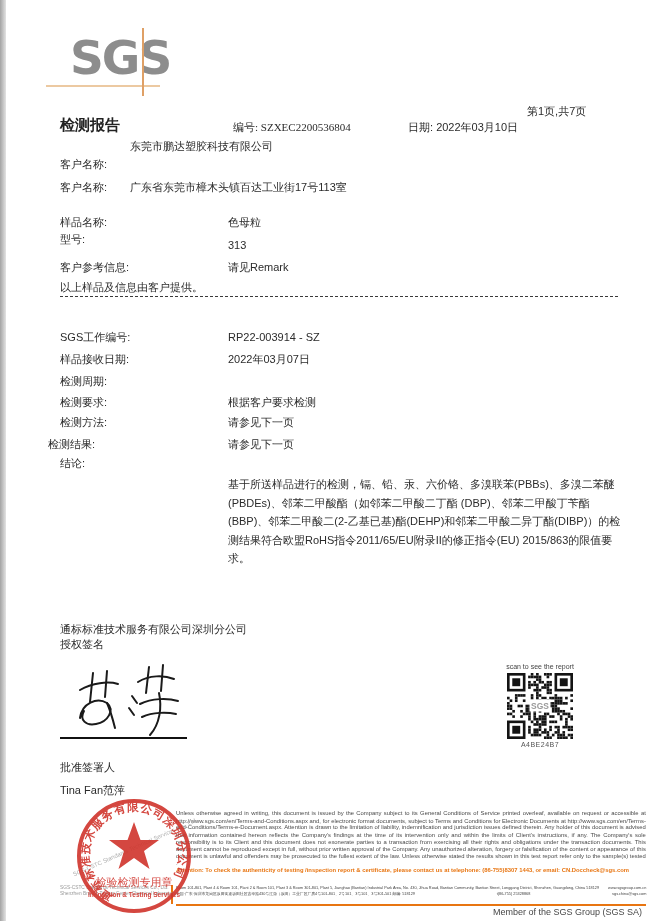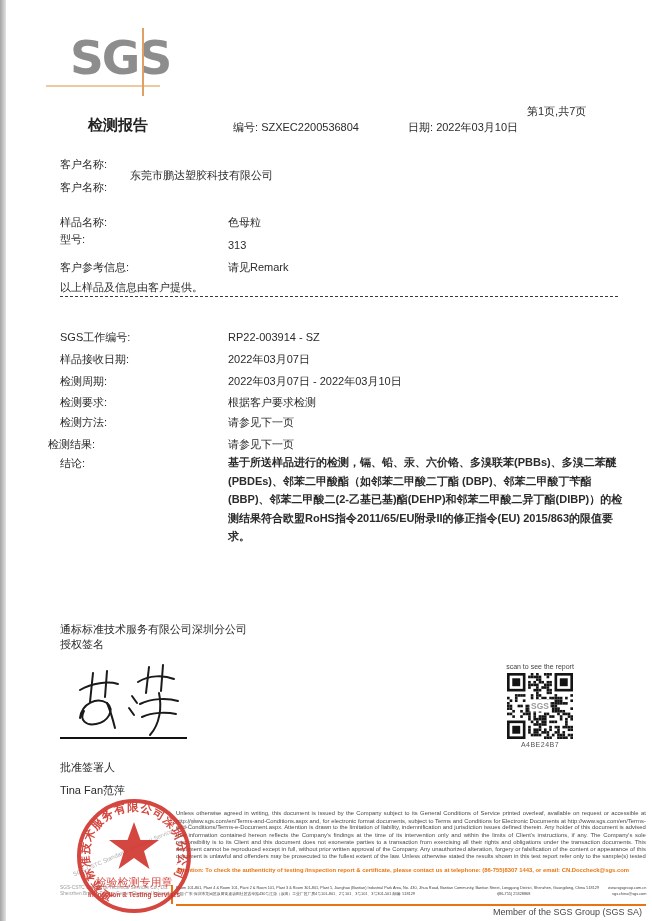--- a/index.html
+++ b/index.html
@@ -39,54 +39,54 @@
 <body>
 
 <div class="page">
 
   <div class="abs edge-strip"></div>
 
   <div class="abs logo-text" style="left:70px;top:30px;">SGS</div>
   <div class="abs logo-underline" style="left:46px;top:85px;width:114px;"></div>
   <div class="abs logo-vline" style="left:142px;top:28px;height:68px;"></div>
 
-  <div class="abs title" style="left:60px;top:116px;margin-left:28px;">检测报告</div>
-  <div class="abs t11" style="left:233px;top:120px;"><span>编号:</span> <span>SZXEC2200536804</span></div>
+  <div class="abs title" style="left:60px;top:116px;">检测报告</div>
+  <div class="abs t11" style="left:233px;top:120px;font-family:Liberation Serif, serif;"><span>编号:</span> <span>SZXEC2200536804</span></div>
   <div class="abs t11" style="left:408px;top:120px;"><span>日期:</span> <span>2022年03月10日</span></div>
   <div class="abs t11" style="left:527px;top:104px;">第1页,共7页</div>
 
   <div class="abs t11" style="left:60px;top:157px;">客户名称:</div>
-  <div class="abs t11" style="left:130px;top:168px;">东莞市鹏达塑胶科技有限公司</div>
+  <div class="abs t11" style="left:130px;top:139px;">东莞市鹏达塑胶科技有限公司</div>
   <div class="abs t11" style="left:60px;top:180px;">客户名称:</div>
+  <div class="abs t11" style="left:130px;top:180px;">广东省东莞市樟木头镇百达工业街17号113室</div>
 
   <div class="abs t11" style="left:60px;top:215px;">样品名称:</div>
   <div class="abs t11" style="left:228px;top:215px;">色母粒</div>
   <div class="abs t11" style="left:60px;top:232px;">型号:</div>
   <div class="abs t11" style="left:228px;top:238px;">313</div>
   <div class="abs t11" style="left:60px;top:260px;">客户参考信息:</div>
   <div class="abs t11" style="left:228px;top:260px;">请见Remark</div>
   <div class="abs t11" style="left:60px;top:280px;">以上样品及信息由客户提供。</div>
 
   <div class="abs dashed" style="left:60px;top:296px;width:558px;"></div>
 
   <div class="abs t11" style="left:60px;top:330px;">SGS工作编号:</div>
   <div class="abs t11" style="left:228px;top:330px;">RP22-003914 - SZ</div>
   <div class="abs t11" style="left:60px;top:352px;">样品接收日期:</div>
   <div class="abs t11" style="left:228px;top:352px;">2022年03月07日</div>
   <div class="abs t11" style="left:60px;top:374px;">检测周期:</div>
-  <div class="abs t11" style="left:228px;top:374px;">2022年03月07日 - 2022年03月10日</div>
   <div class="abs t11" style="left:60px;top:395px;">检测要求:</div>
   <div class="abs t11" style="left:228px;top:395px;">根据客户要求检测</div>
   <div class="abs t11" style="left:60px;top:415px;">检测方法:</div>
   <div class="abs t11" style="left:228px;top:415px;">请参见下一页</div>
   <div class="abs t11" style="left:48px;top:437px;">检测结果:</div>
   <div class="abs t11" style="left:228px;top:437px;">请参见下一页</div>
 
   <div class="abs t11" style="left:60px;top:456px;">结论:</div>
-  <div class="abs para" style="left:228px;top:453px;width:400px;font-weight:bold;">基于所送样品进行的检测，镉、铅、汞、六价铬、多溴联苯(PBBs)、多溴二苯醚(PBDEs)、邻苯二甲酸酯（如邻苯二甲酸二丁酯 (DBP)、邻苯二甲酸丁苄酯(BBP)、邻苯二甲酸二(2-乙基已基)酯(DEHP)和邻苯二甲酸二异丁酯(DIBP)）的检测结果符合欧盟RoHS指令2011/65/EU附录II的修正指令(EU) 2015/863的限值要求。</div>
+  <div class="abs para" style="left:228px;top:475px;width:400px;">基于所送样品进行的检测，镉、铅、汞、六价铬、多溴联苯(PBBs)、多溴二苯醚(PBDEs)、邻苯二甲酸酯（如邻苯二甲酸二丁酯 (DBP)、邻苯二甲酸丁苄酯(BBP)、邻苯二甲酸二(2-乙基已基)酯(DEHP)和邻苯二甲酸二异丁酯(DIBP)）的检测结果符合欧盟RoHS指令2011/65/EU附录II的修正指令(EU) 2015/863的限值要求。</div>
 
   <div class="abs t11" style="left:60px;top:622px;">通标标准技术服务有限公司深圳分公司</div>
   <div class="abs t11" style="left:60px;top:637px;">授权签名</div>
 
   <svg class="abs" style="left:66px;top:660px;" width="132" height="78" viewBox="0 0 132 78">
     <g fill="none" stroke="#1a1a1a" stroke-width="2" stroke-linecap="round">
       <path d="M14,30 C26,23 42,21 52,24"></path>
       <path d="M27,13 L24,42"></path>
       <path d="M41,11 L39,37"></path>
       <path d="M14,58 C16,43 31,37 41,43 C49,50 42,62 30,64 C20,66 13,60 18,51"></path>

